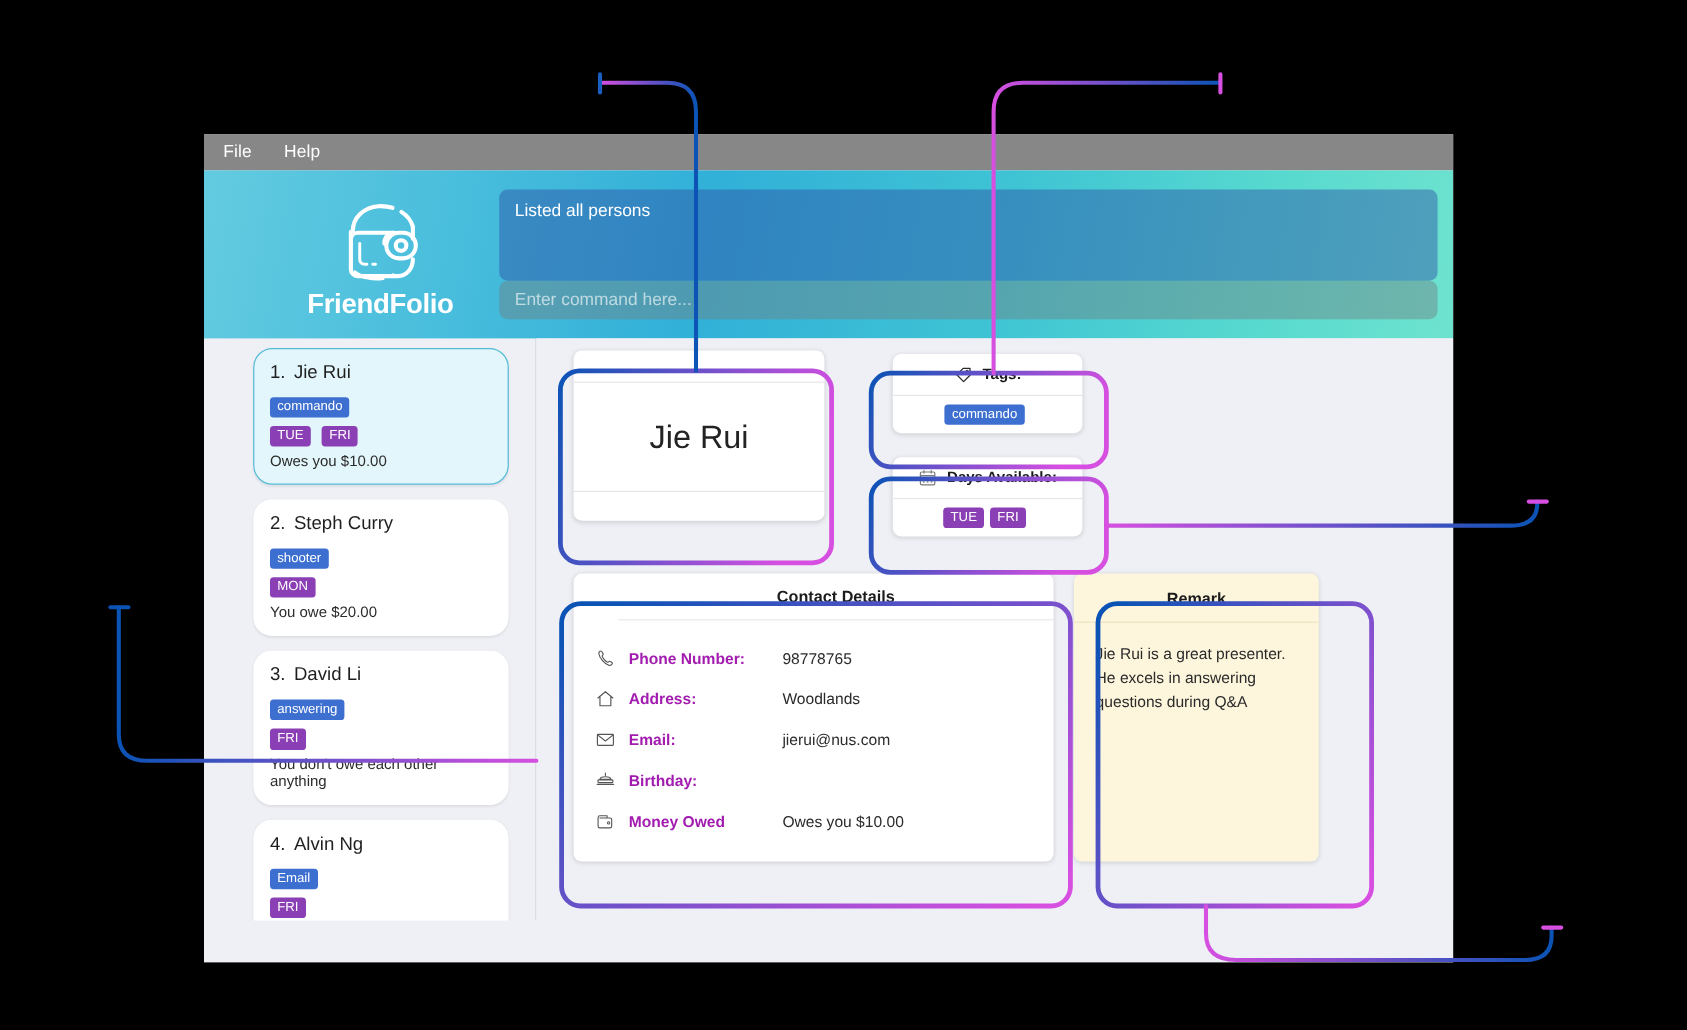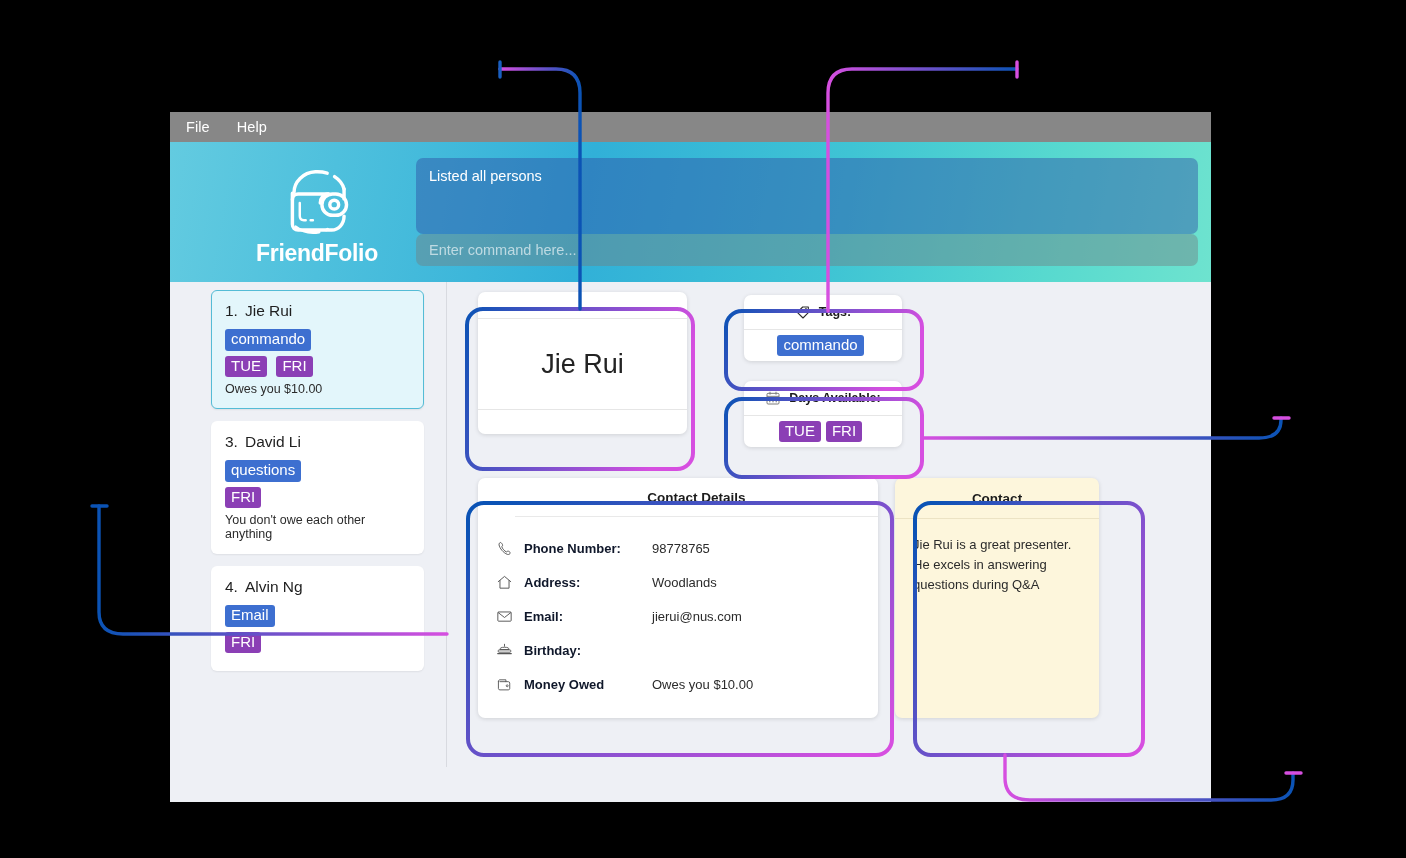--- a/index.html
+++ b/index.html
@@ -46,28 +46,28 @@
   }
   .command-placeholder{color:rgba(255,255,255,.62);font-size:14.5px;}
   
   .body-split{display:flex;height:485px;background:#eef0f5;}
   .person-list{
     width:277px;background:#eef0f5;border-right:1px solid #d8dae0;
     padding:8px 0 0 0;box-sizing:border-box;overflow:hidden;
   }
   .person-card{
     margin:0 22px 12px 41px;background:#fff;border:1px solid transparent;
-    border-radius:6px;padding:11px 13px 12px 13px;box-shadow:0 1px 2px rgba(0,0,0,.07);
+    border-radius:16px;padding:11px 13px 12px 13px;box-shadow:0 1px 2px rgba(0,0,0,.07);
   }
   .person-card.selected{background:#e3f6fb;border:1.5px solid #54bcd6;}
   .person-name{font-size:15.5px;color:#1f1f1f;margin-bottom:9px;}
   .person-name .idx{margin-right:7px;}
   .chip-row{margin-bottom:5px;}
   .chip{
-    display:inline-block;font-size:15px;color:#fff;padding:2px 6px 3px 6px;
+    display:inline-block;font-size:11px;color:#fff;padding:2px 6px 3px 6px;
     border-radius:3px;margin-right:5px;line-height:1.1;
   }
   .chip.tag{background:#3d6fd0;}
   .chip.day{background:#8b3fb5;}
   .owe-text{font-size:12.5px;color:#2b2b2b;margin-top:4px;}
 
   .detail-pane{flex:1;position:relative;background:#eef0f5;padding:16px 0 0 0;}
 
   
   .card{background:#fff;border-radius:7px;box-shadow:0 1px 4px rgba(0,0,0,.13);}
@@ -94,21 +94,21 @@
     position:absolute;left:31px;top:196px;width:400px;height:240px;
     display:flex;flex-direction:column;
   }
   .contact-head{
     height:38px;display:flex;align-items:center;justify-content:center;
     border-bottom:1px solid #e9e9e9;font-size:13.5px;font-weight:700;color:#1c1c1c;margin-left:37px;
   }
   .contact-rows{padding:14px 0 0 18px;}
   .crow{display:flex;align-items:center;height:34px;}
   .crow .cicon{width:28px;display:flex;align-items:center;}
-  .crow .clabel{width:128px;font-size:13px;font-weight:700;color:#0f172a;}
+  .crow .clabel{width:128px;font-size:13px;font-weight:700;color:#a21caf;}
   .crow .cvalue{font-size:13px;color:#2b2b2b;}
 
   .remark-card{
     position:absolute;left:448px;top:196px;width:204px;height:240px;
     background:#fdf6dc;display:flex;flex-direction:column;border-radius:7px;
     box-shadow:0 1px 4px rgba(0,0,0,.13);
   }
   .remark-head{
     height:40px;display:flex;align-items:center;justify-content:center;
     border-bottom:1px solid #ece3c4;font-size:13.5px;font-weight:700;color:#1c1c1c;
@@ -171,27 +171,39 @@
         <div class="chip-row">
           <span class="chip tag">commando</span>
         </div>
         <div class="chip-row">
           <span class="chip day">TUE</span>
           <span class="chip day">FRI</span>
         </div>
         <div class="owe-text">Owes you $10.00</div>
       </div>
 
+      <div class="person-card">
+        <div class="person-name">
+          <span class="idx">2.</span><span>Steph Curry</span>
+        </div>
+        <div class="chip-row">
+          <span class="chip tag">shooter</span>
+        </div>
+        <div class="chip-row">
+          <span class="chip day">MON</span>
+        </div>
+        <div class="owe-text">You owe $20.00</div>
+      </div>
 
       <div class="person-card">
         <div class="person-name">
           <span class="idx">3.</span><span>David Li</span>
         </div>
         <div class="chip-row">
-          <span class="chip tag">questions</span>
+          <span class="chip tag">answering</span>
         </div>
         <div class="chip-row">
           <span class="chip day">FRI</span>
         </div>
         <div class="owe-text">You don't owe each other anything</div>
       </div>
 
       <div class="person-card">
         <div class="person-name">
           <span class="idx">4.</span><span>Alvin Ng</span>
@@ -309,21 +321,21 @@
                 </svg>
             </span>
             <span class="clabel">Money Owed</span>
             <span class="cvalue">Owes you $10.00</span>
           </div>
 
         </div>
       </div>
 
       <div class="remark-card">
-        <div class="remark-head">Contact</div>
+        <div class="remark-head">Remark</div>
         <div class="remark-body">Jie Rui is a great presenter.
 He excels in answering
 questions during Q&amp;A</div>
       </div>
 
     </div>
   </div>
 
 </div>
 

